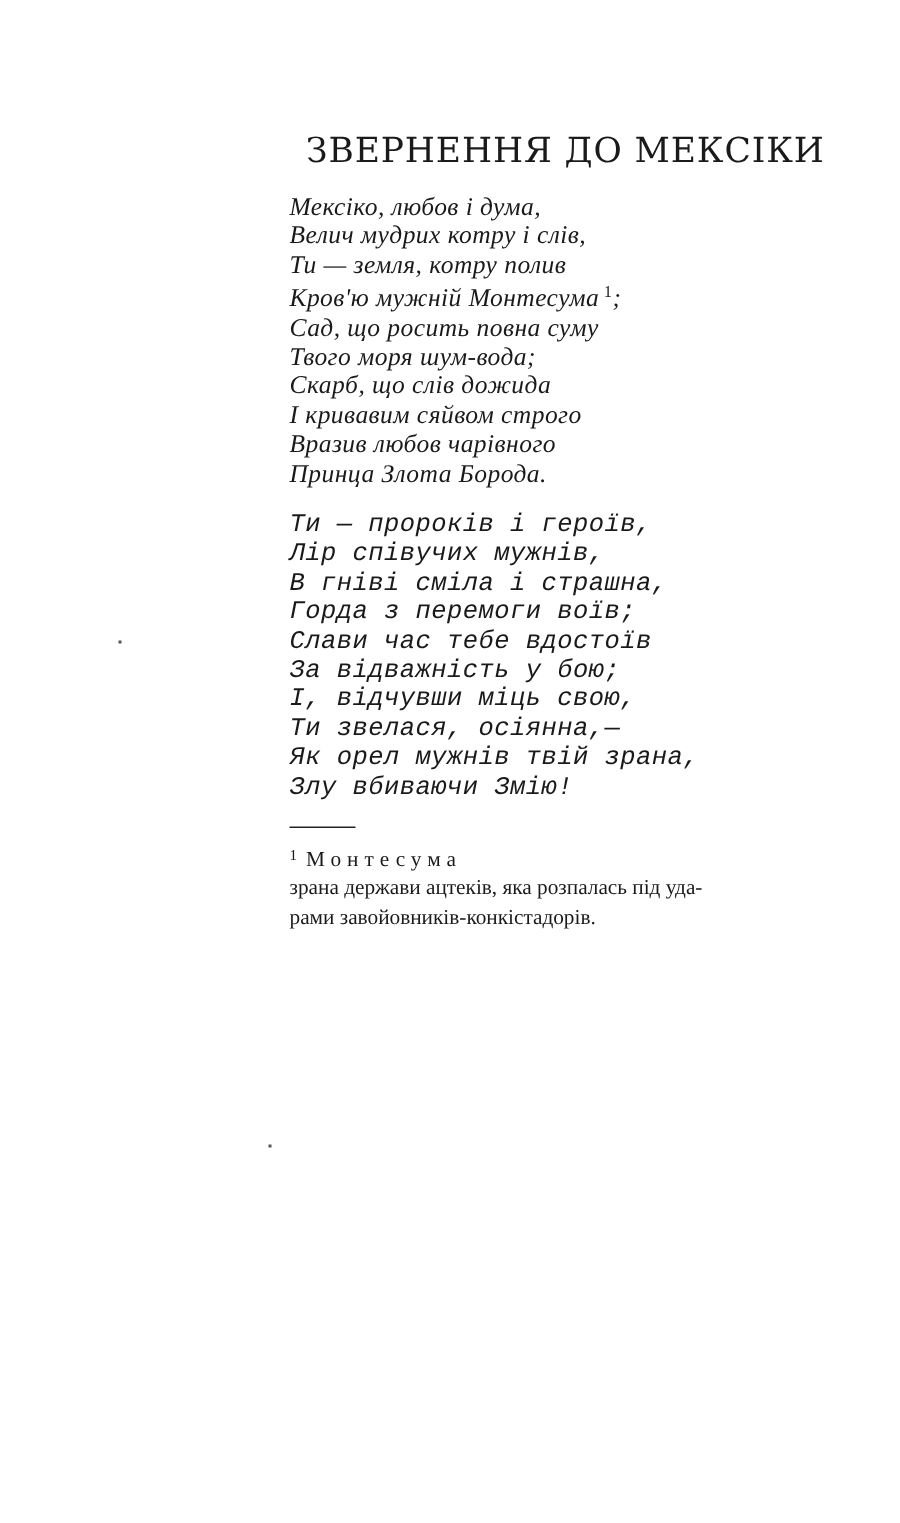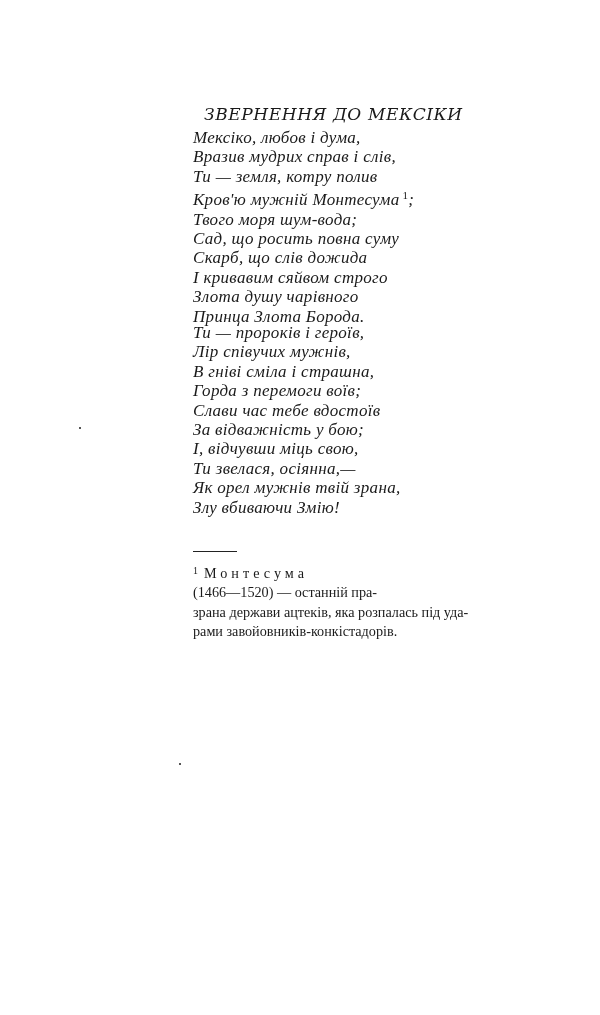--- a/index.html
+++ b/index.html
@@ -11,39 +11,38 @@
       width: 600px;
       height: 1015px;
       position: relative;
       overflow: hidden;
       color: #1a1a1a;
       font-family: "DejaVu Serif", "Liberation Serif", serif;
     }
     .title {
       position: absolute;
       left: 204px;
-      top: 104px;
-      font-size: 17px;
-      font-style: italic;
+      top: 88px;
+      font-size: 23px;
       letter-spacing: 0.6px;
       white-space: nowrap;
       font-family: "DejaVu Serif", serif;
     }
     .stanza {
       position: absolute;
       left: 193px;
       font-style: italic;
       font-size: 17px;
       line-height: 19.4px;
       font-family: "Liberation Serif", serif;
       letter-spacing: 0.3px;
     }
     .stanza .line { white-space: nowrap; }
     #stanza-1 { top: 128px; }
-    #stanza-2 { top: 323px; }
+    #stanza-2 { top: 341px; font-family: Liberation Mono, monospace; }
     sup.fn {
       font-size: 11px;
       font-style: normal;
       vertical-align: 6px;
       margin-left: 3px;
     }
     .rule {
       position: absolute;
       left: 193px;
       top: 551px;
@@ -54,46 +53,46 @@
     .footnote {
       position: absolute;
       left: 193px;
       top: 561px;
       width: 362px;
       font-size: 14.2px;
       line-height: 19.4px;
       font-family: "Liberation Serif", serif;
       text-align: justify;
     }
-    .footnote .fn-line { white-space: nowrap; display: flex; justify-content: space-between; flex-direction: column; }
+    .footnote .fn-line { white-space: nowrap; display: flex; justify-content: space-between; }
     .footnote .fn-line.last { justify-content: flex-start; }
     .footnote .mark { font-size: 10px; vertical-align: 4px; margin-right: 6px; }
     .footnote .spaced { letter-spacing: 4px; }
     .dot {
       position: absolute;
       width: 2px;
       height: 2px;
       background: #555;
     }
   </style>
 </head>
 <body>
 
 <div class="title">ЗВЕРНЕННЯ ДО МЕКСІКИ</div>
 
 <div class="stanza" id="stanza-1">
   <div class="line">Мексіко, любов і дума,</div>
-  <div class="line">Вразив мудрих справ і слів,</div>
+  <div class="line">Велич мудрих котру і слів,</div>
   <div class="line">Ти — земля, котру полив</div>
   <div class="line"><span>Кров'ю мужній Монтесума</span><sup class="fn">1</sup><span>;</span></div>
+  <div class="line">Сад, що росить повна суму</div>
   <div class="line">Твого моря шум-вода;</div>
-  <div class="line">Сад, що росить повна суму</div>
   <div class="line">Скарб, що слів дожида</div>
   <div class="line">І кривавим сяйвом строго</div>
-  <div class="line">Злота душу чарівного</div>
+  <div class="line">Вразив любов чарівного</div>
   <div class="line">Принца Злота Борода.</div>
 </div>
 
 <div class="stanza" id="stanza-2">
   <div class="line">Ти — пророків і героїв,</div>
   <div class="line">Лір співучих мужнів,</div>
   <div class="line">В гніві сміла і страшна,</div>
   <div class="line">Горда з перемоги воїв;</div>
   <div class="line">Слави час тебе вдостоїв</div>
   <div class="line">За відважність у бою;</div>
@@ -101,20 +100,19 @@
   <div class="line">Ти звелася, осіянна,—</div>
   <div class="line">Як орел мужнів твій зрана,</div>
   <div class="line">Злу вбиваючи Змію!</div>
 </div>
 
 <div class="rule"></div>
 
 <div class="footnote">
   <div class="fn-line">
     <span><span class="mark">1</span><span class="spaced">Монтесума</span></span>
-    <span>(1466—1520) — останній пра-</span>
   </div>
   <div class="fn-line">зрана держави ацтеків, яка розпалась під уда-</div>
   <div class="fn-line last">рами завойовників-конкістадорів.</div>
 </div>
 
 <div class="dot" style="left:79px; top:427px;"></div>
 <div class="dot" style="left:179px; top:763px;"></div>
 
 </body></html>

